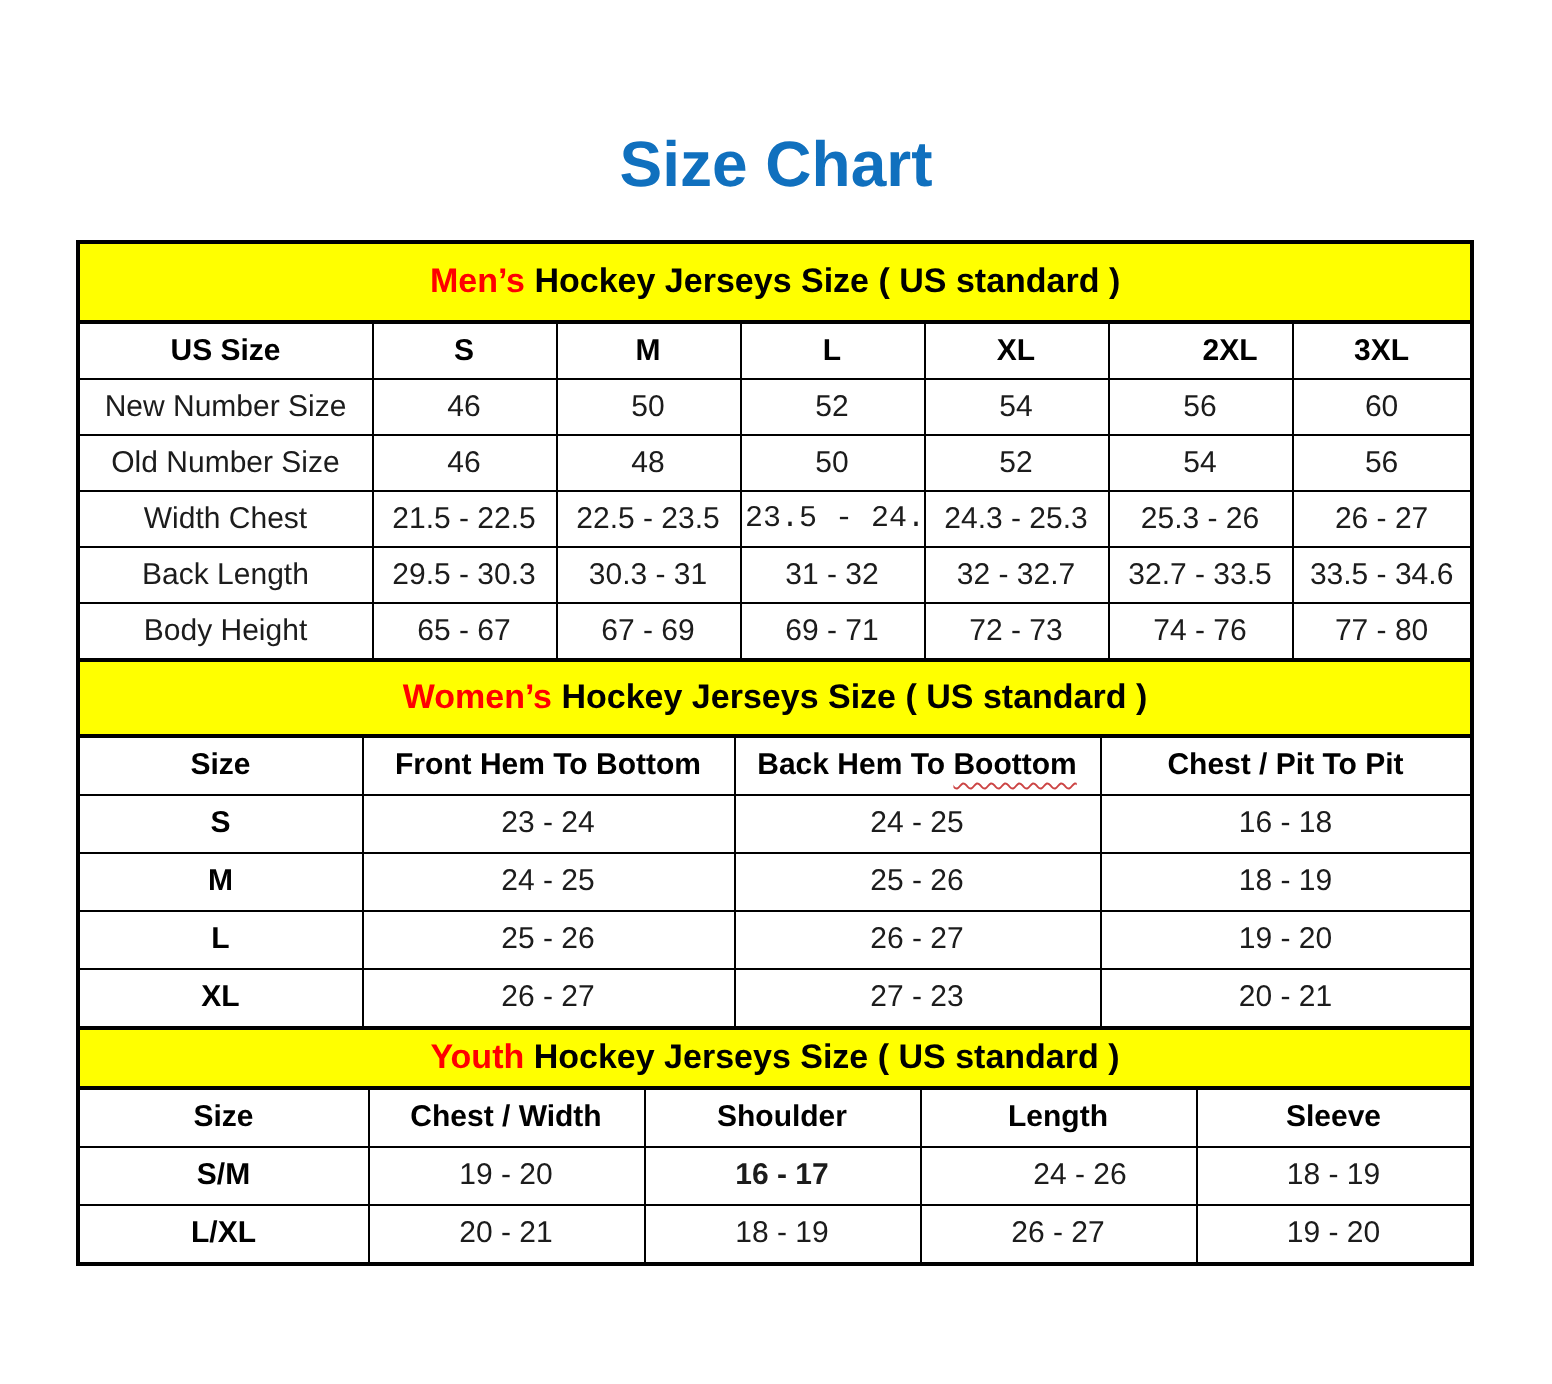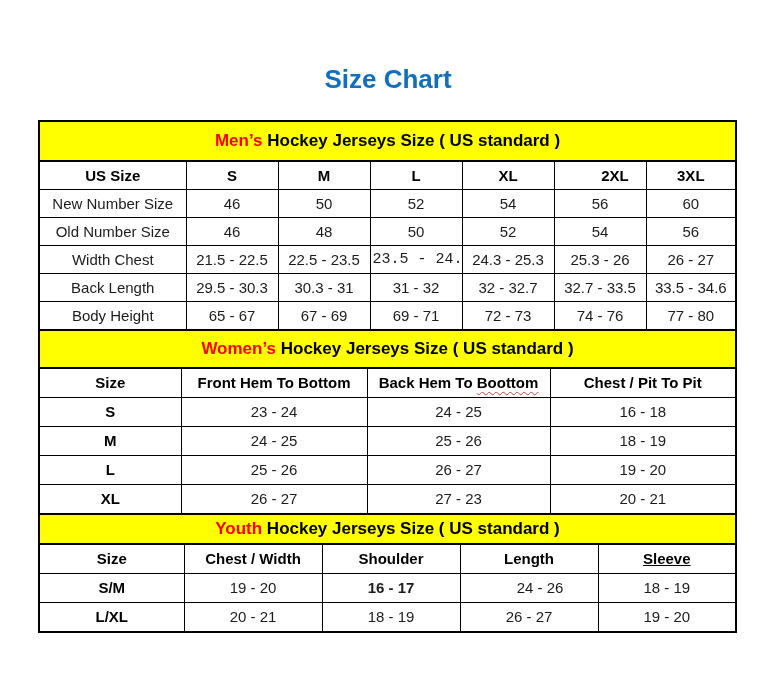--- a/index.html
+++ b/index.html
@@ -15,21 +15,21 @@
     font-family: "Liberation Sans", sans-serif;
     overflow: hidden;
   }
   .page-title {
     position: absolute;
     top: 64px;
     left: 0;
     width: 100%;
     margin: 0;
     text-align: center;
-    font-size: 26px;
+    font-size: 32px;
     font-weight: bold;
     color: var(--title-color, #1070BE);
   }
   .tables {
     position: absolute;
     left: 38px;
     top: 120px;
     width: 697px;
   }
   table.size-table {
@@ -203,21 +203,21 @@
         </colgroup>
         <tbody>
           <tr>
             <td class="banner" colspan="5" style="height: 28px;"><span class="banner-red">Youth</span><span> Hockey Jerseys Size ( US standard )</span></td>
           </tr>
           <tr>
             <td class="th" style="height: 28px;">Size</td>
             <td class="th" style="height: 28px;">Chest / Width</td>
             <td class="th" style="height: 28px;">Shoulder</td>
             <td class="th" style="height: 28px;">Length</td>
-            <td class="th" style="height: 28px; text-decoration: underline;">Sleeve</td>
+            <td class="th" style="height: 28px;">Sleeve</td>
           </tr>
           <tr>
             <td class="th" style="height: 28px;">S/M</td>
             <td style="height: 28px;">19 - 20</td>
             <td style="height: 28px; font-weight: bold;">16 - 17</td>
             <td style="height: 28px; padding-left: 24px;">24 - 26</td>
             <td style="height: 28px;">18 - 19</td>
           </tr>
           <tr>
             <td class="th" style="height: 28px;">L/XL</td>

